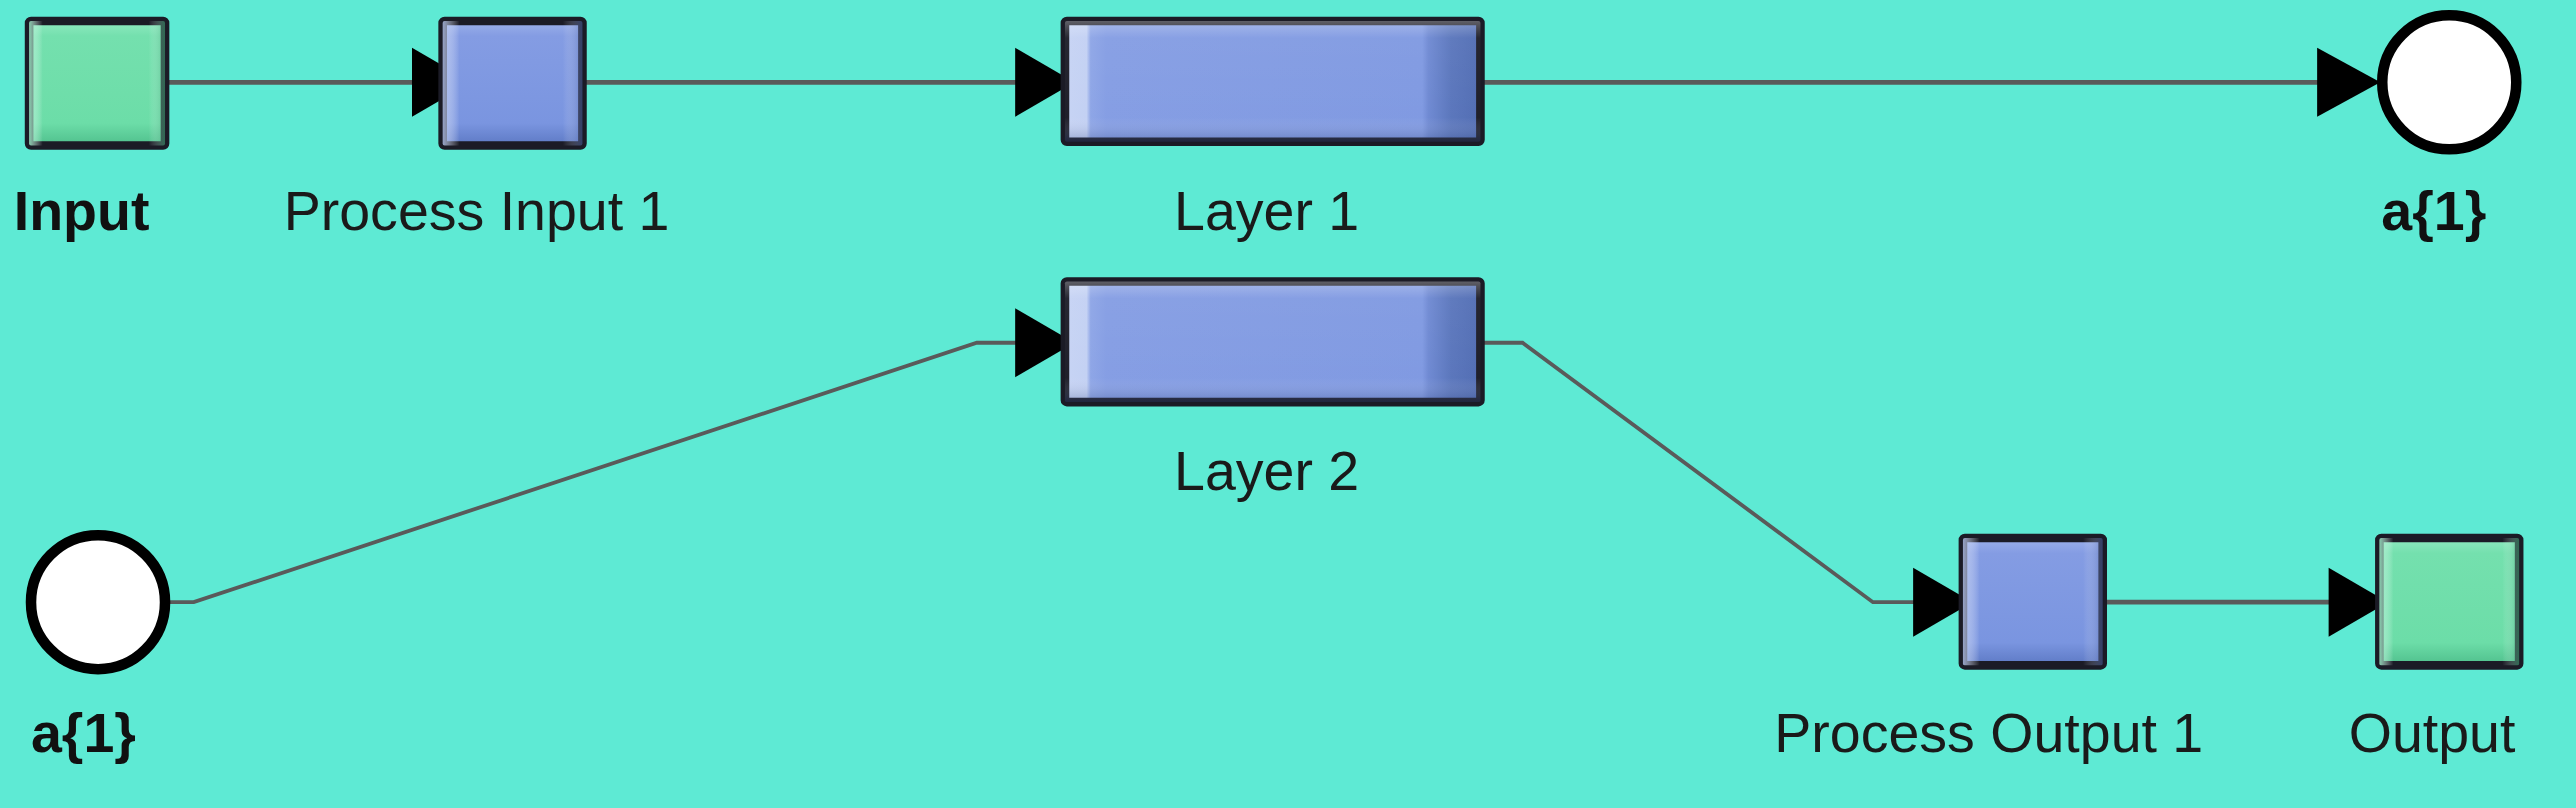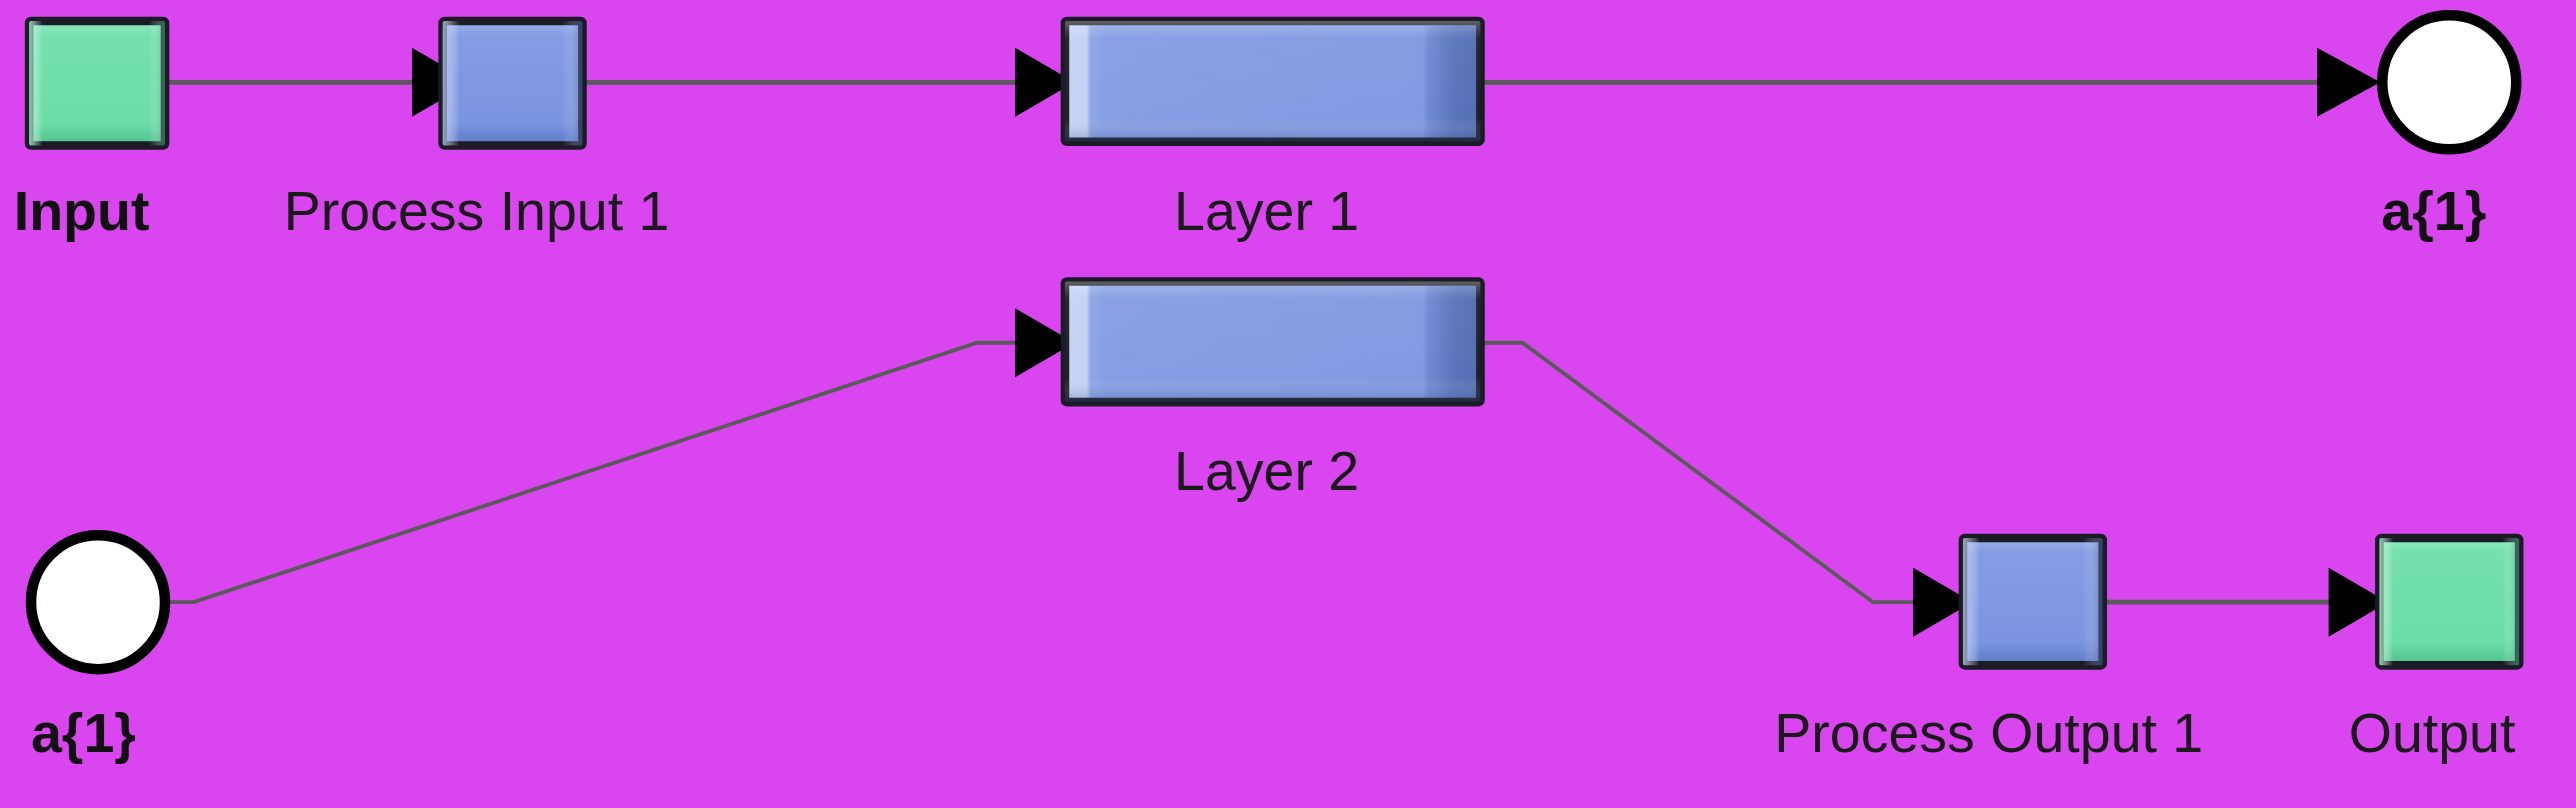--- a/index.html
+++ b/index.html
@@ -4,21 +4,21 @@
 <style>
   html, body {
     margin: 0;
     padding: 0;
     background: #ffffff;
   }
   #diagram-root {
     position: relative;
     width: 2576px;
     height: 808px;
-    background: #d946ef;
+    background: #5eead4;
     font-family: "Liberation Sans", sans-serif;
     overflow: hidden;
   }
   #diagram-svg {
     position: absolute;
     top: 0;
     left: 0;
     width: 2576px;
     height: 808px;
     display: block;

